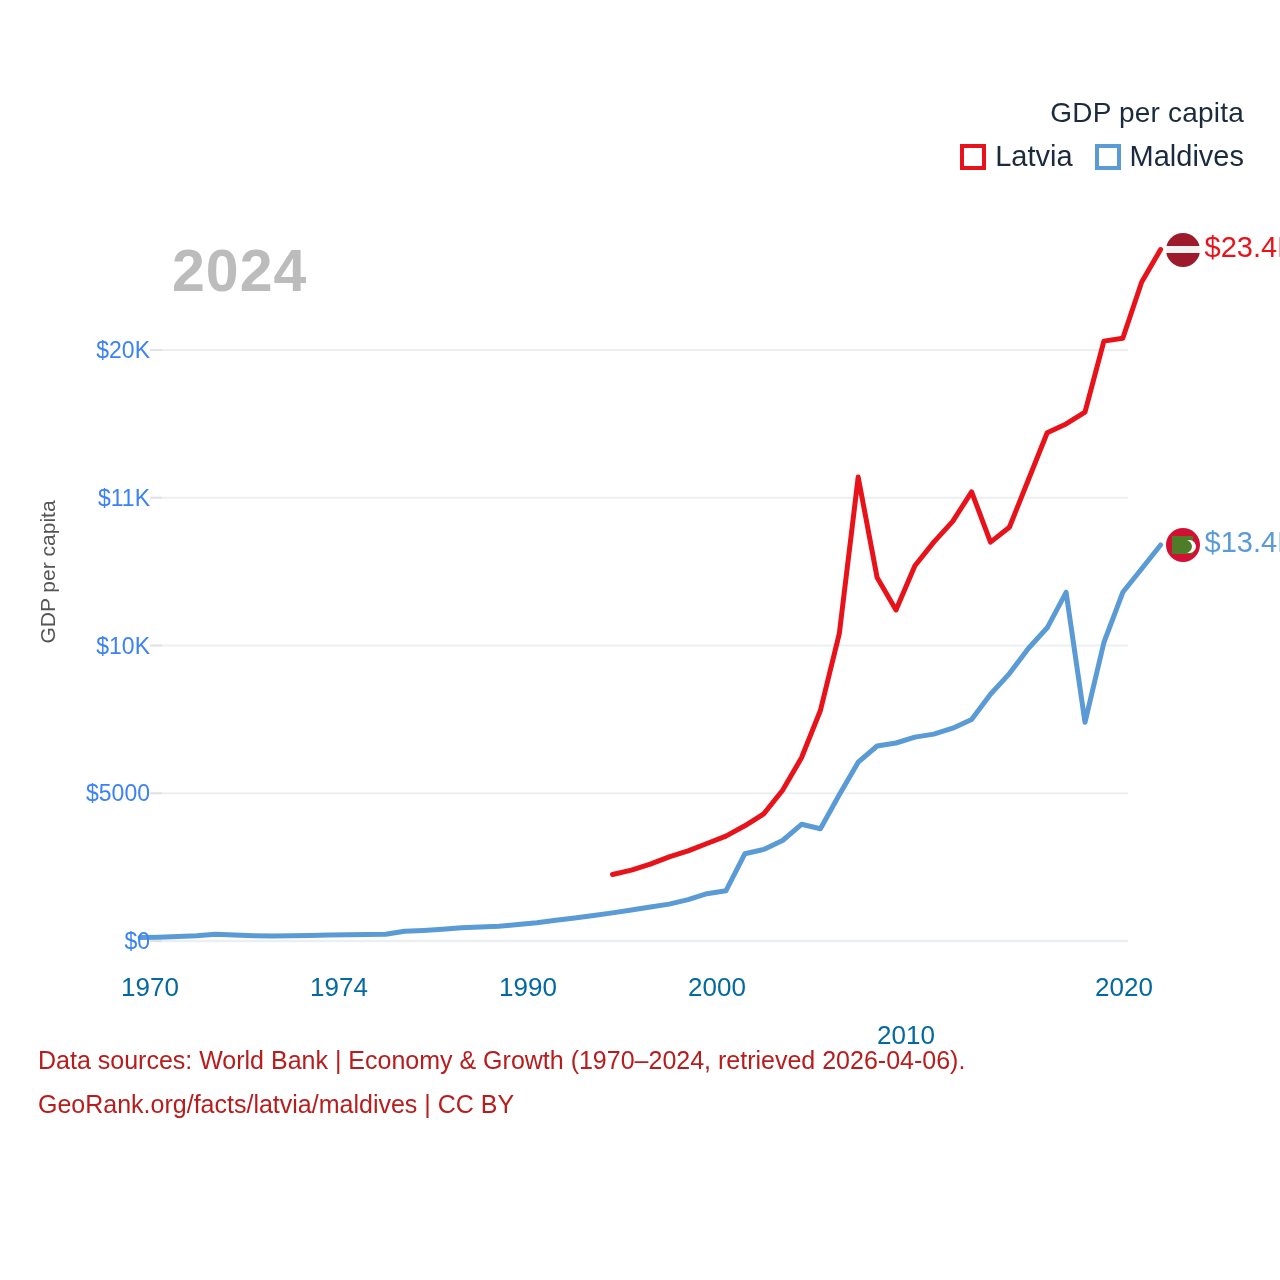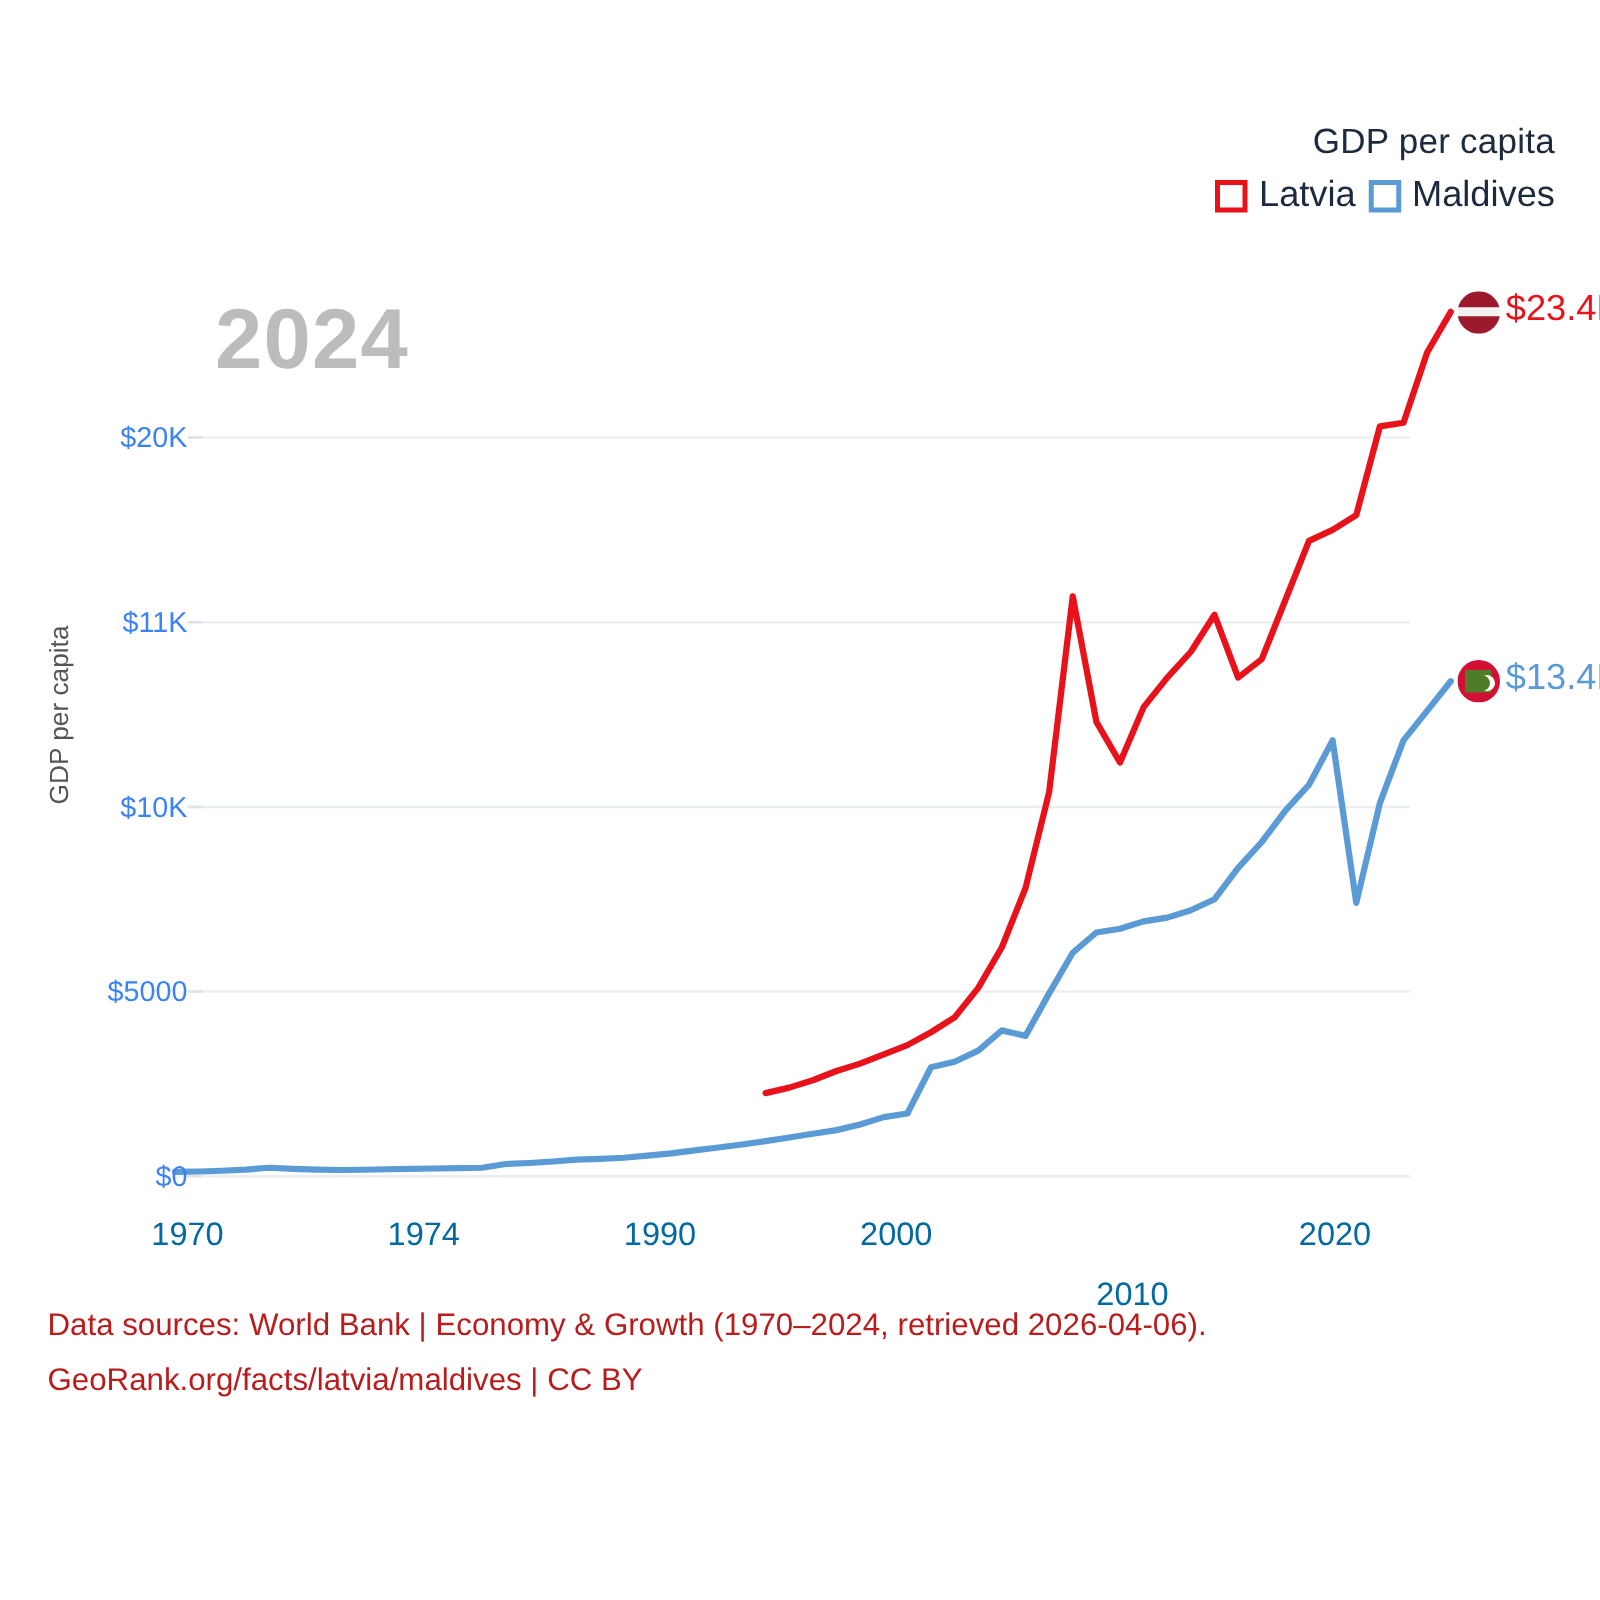--- a/index.html
+++ b/index.html
@@ -31,21 +31,21 @@
     font-size: 28px;
     color: #1b2a3d;
     letter-spacing: .2px;
     line-height: 34px;
     white-space: nowrap;
   }
   .legend-entries {
     display: flex;
     justify-content: flex-end;
     align-items: center;
-    gap: 10px;
+    gap: 22px;
     margin-top: 10px;
     white-space: nowrap;
   }
   .legend-entry {
     display: flex;
     align-items: center;
     gap: 9px;
   }
   .legend-swatch {
     width: 26px;
@@ -54,21 +54,21 @@
     background: #ffffff;
   }
   .legend-label {
     font-size: 29px;
     color: #1b2a3d;
   }
   .watermark-year {
     position: absolute;
     left: 172px;
     top: 228px;
-    font-size: 68px;
+    font-size: 59px;
     font-weight: bold;
     color: #bcbcbc;
     letter-spacing: 1px;
     line-height: 86px;
   }
   .y-axis-title {
     position: absolute;
     left: -62px;
     top: 560px;
     width: 220px;
@@ -190,21 +190,21 @@
       <div class="y-tick-wrap" style="top: 350px;">
         <div class="tick-label-y">$20K</div>
       </div>
     </div>
   <div id="x-ticks">
       <div class="tick-label-x" style="left: 140px; top: 972px;">1970</div>
       <div class="tick-label-x" style="left: 329px; top: 972px;">1974</div>
       <div class="tick-label-x" style="left: 518px; top: 972px;">1990</div>
       <div class="tick-label-x" style="left: 707px; top: 972px;">2000</div>
       <div class="tick-label-x" style="left: 896px; top: 1020px; text-align: center;">2010</div>
-      <div class="tick-label-x" style="left: 1058px; top: 972px;">2020</div>
+      <div class="tick-label-x" style="left: 1114px; top: 972px;">2020</div>
     </div>
 
   <div class="watermark-year">2024</div>
 
   <div class="legend-block">
     <div class="legend-title">GDP per capita</div>
     <div class="legend-entries">
       <div class="legend-entry">
         <span class="legend-swatch" style="border:4px solid #e8131a;"></span>
         <span class="legend-label">Latvia</span>

